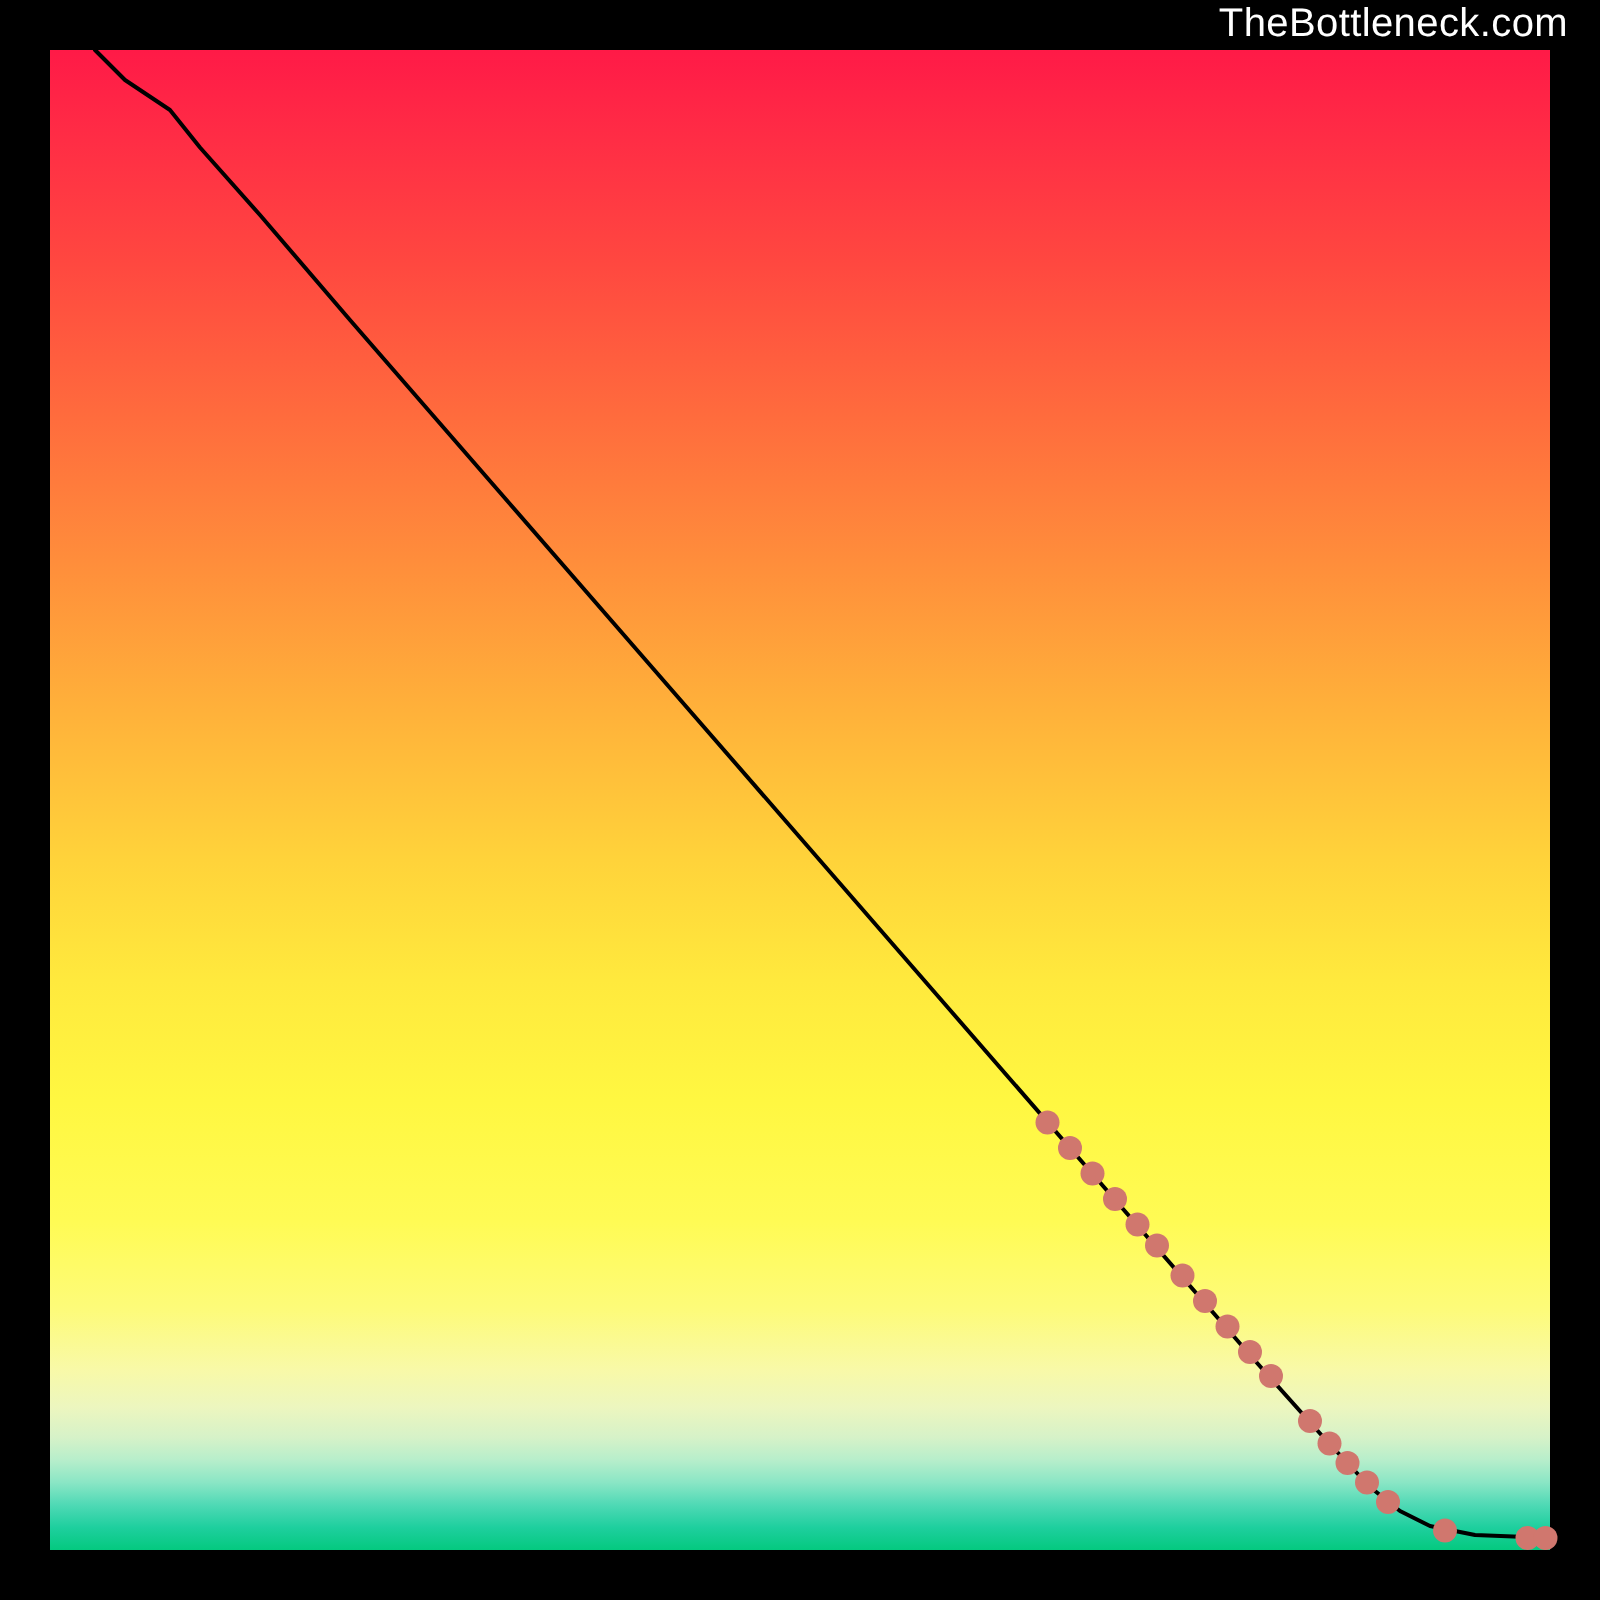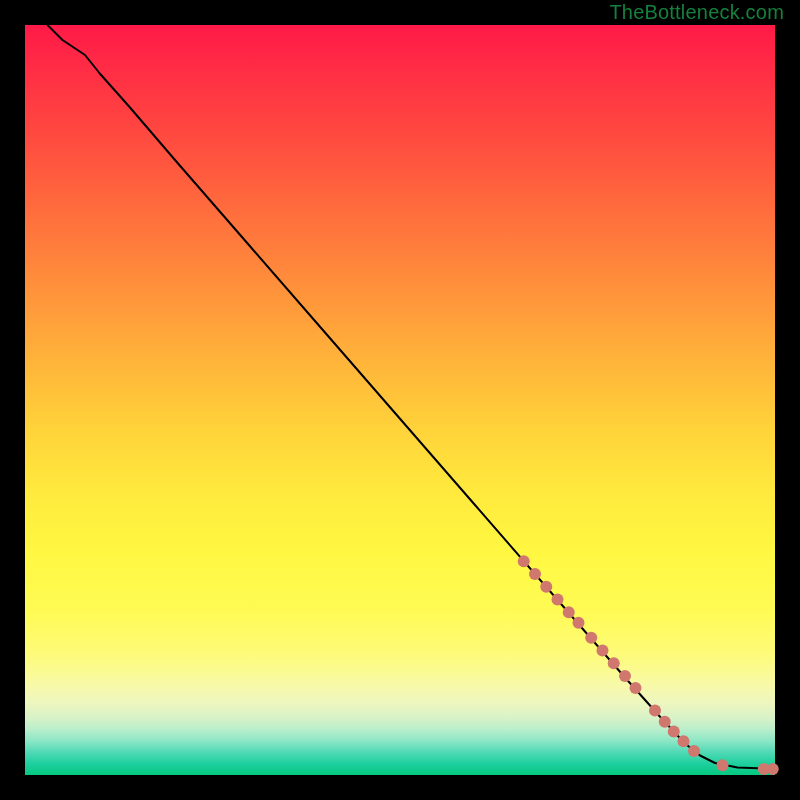--- a/index.html
+++ b/index.html
@@ -14,21 +14,21 @@
   .container {
     position: relative;
     width: 800px;
     height: 800px;
     background: #000;
   }
   .watermark {
     position: absolute;
     top: 1px;
     right: 16px;
-    color: #15803d;
+    color: #ffffff;
     font-size: 20px;
     font-weight: 500;
     letter-spacing: 0.2px;
     text-align: right;
   }
   .plot {
     position: absolute;
     left: 25px;
     top: 25px;
     width: 750px;

